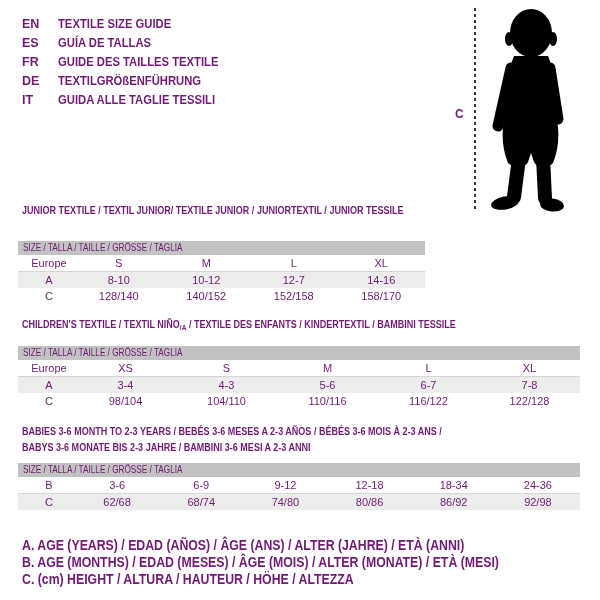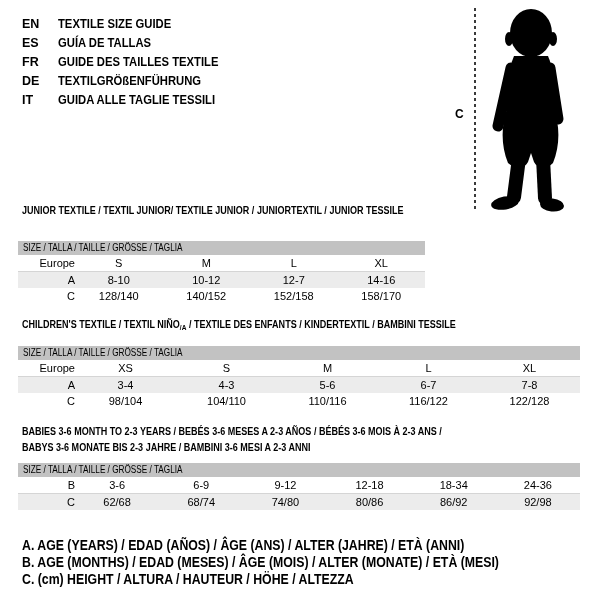--- a/index.html
+++ b/index.html
@@ -1,18 +1,18 @@
 <!DOCTYPE html>
 <html><head>
 <meta charset="utf-8">
 <style>
   html,body{margin:0;padding:0;background:#fff;}
   .canvas{
     position:relative;width:600px;height:600px;background:#ffffff;
-    font-family:"Liberation Sans", sans-serif;color:#000000;overflow:hidden;
+    font-family:"Liberation Sans", sans-serif;color:#701a75;overflow:hidden;
   }
   
   .cond{display:inline-block;transform:scaleX(.82);transform-origin:0 50%;white-space:nowrap;}
   .cond90{display:inline-block;transform:scaleX(.9);transform-origin:0 50%;white-space:nowrap;}
 
   
   .lang-list{position:absolute;left:22px;top:15px;}
   .lang-row{display:flex;line-height:19px;font-size:12.5px;font-weight:bold;}
   .lang-code{width:36px;flex:0 0 36px;}
 
@@ -25,21 +25,21 @@
   
   .sec-title{position:absolute;font-size:11px;font-weight:bold;white-space:nowrap;}
   .sec-title .sub{font-size:8px;vertical-align:-2px;}
 
   
   .tablewrap{position:absolute;}
   .size-bar{height:14px;background:#c2c2c2;font-size:10px;line-height:13px;padding-left:5px;
     white-space:nowrap;overflow:hidden;}
   table.size-table{border-collapse:collapse;width:100%;table-layout:fixed;font-size:11px;}
   table.size-table td{height:16px;padding:0;text-align:center;vertical-align:middle;line-height:16px;}
-  table.size-table td.rowlabel{width:52px;text-align:right;padding-left:5px;}
+  table.size-table td.rowlabel{width:52px;text-align:center;padding-left:5px;}
   table.size-table tr.shaded{background:#ececec;border-top:1px solid #d5d5d5;}
 
   
   .legend{position:absolute;left:22px;top:536px;font-size:15px;font-weight:bold;line-height:17px;}
 </style>
 </head>
 <body>
 
 <div class="canvas">
 

